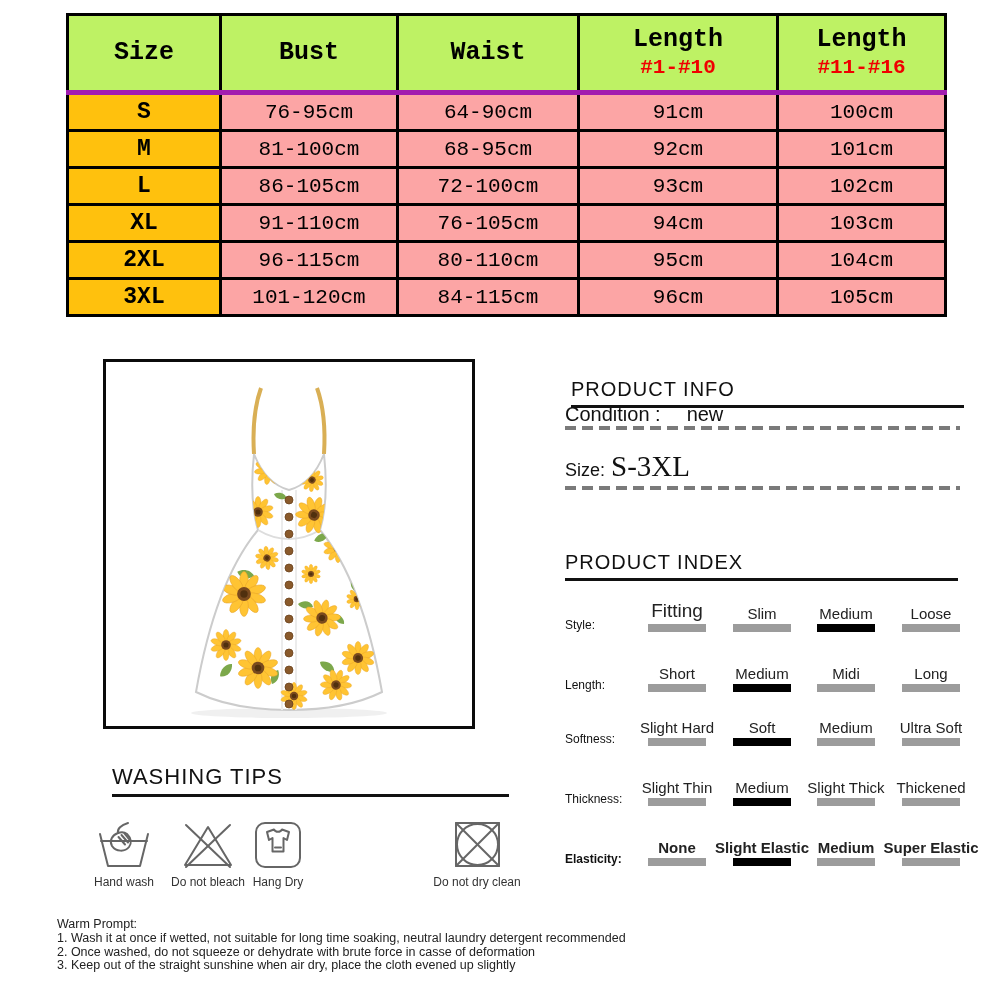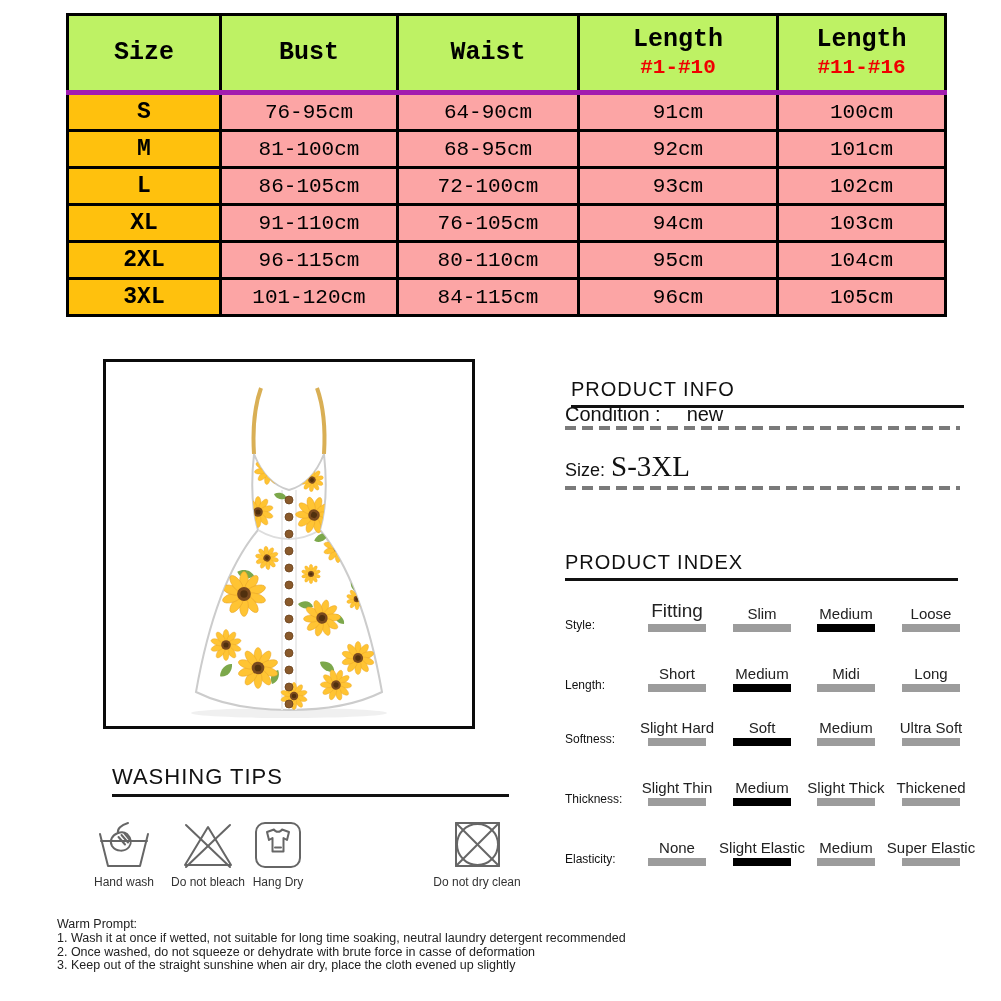--- a/index.html
+++ b/index.html
@@ -39,21 +39,21 @@
   
   .idx-row{position:absolute;left:565px;width:400px;height:34px;}
   .idx-row .row-label{position:absolute;left:0;bottom:0;font-size:12px;color:#111;}
   .opt{position:absolute;bottom:0;width:58px;height:34px;}
   .opt .txt{position:absolute;bottom:10px;left:50%;transform:translateX(-50%);
             white-space:nowrap;font-size:15px;color:#222;}
   .opt .txt.lg{font-size:19px;}
   .opt .bar{position:absolute;left:0;bottom:0;width:58px;height:8px;background:#9c9c9c;}
   .opt .bar.selected{background:#000;}
   .o1{left:83px;} .o2{left:168px;margin-top:16px;} .o3{left:252px;} .o4{left:337px;}
-  .r-style{top:598px;} .r-length{top:658px;} .r-soft{top:712px;} .r-thick{top:772px;} .r-elastic{top:832px;}
+  .r-style{top:598px;} .r-length{top:658px;} .r-soft{top:712px;} .r-thick{top:772px;} .r-elastic{top:832px;font-weight:bold;}
 
   
   .wash-item{position:absolute;top:818px;text-align:center;}
   .wash-item svg{display:block;margin:0 auto;}
   .wash-item .wlabel{font-size:12px;color:#333;margin-top:3px;white-space:nowrap;}
   .wi1{left:88px;width:72px;} .wi2{left:165px;width:86px;} .wi3{left:246px;width:64px;}
   .wi4{left:302px;width:130px;} .wi5{left:415px;width:124px;}
   .icon-stroke{stroke:#666;stroke-width:2;fill:none;stroke-linecap:round;stroke-linejoin:round;}
 
   

